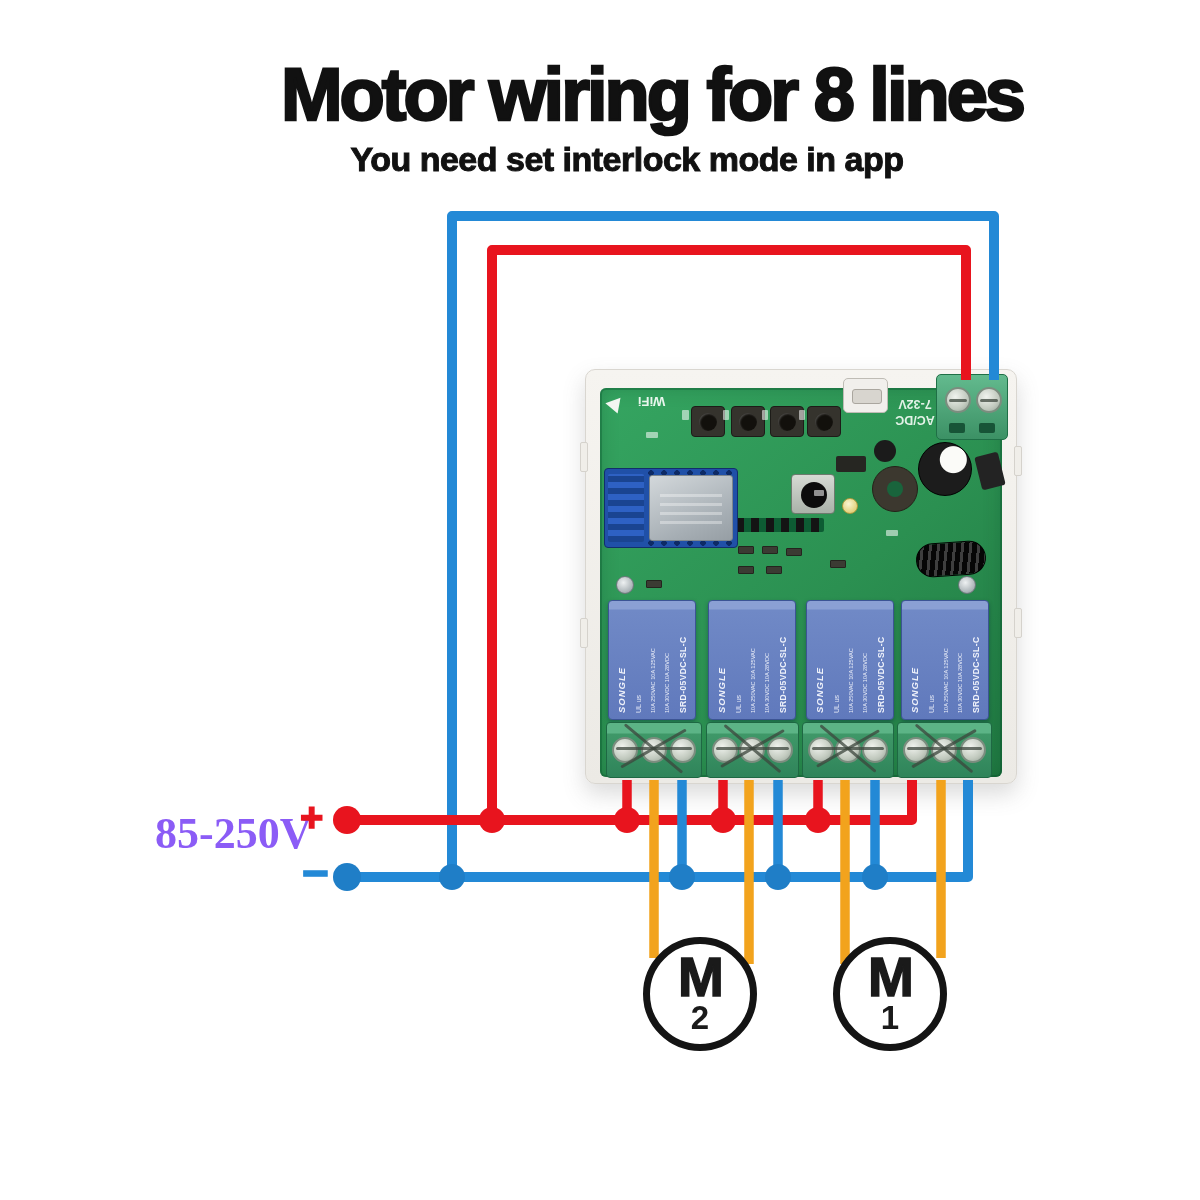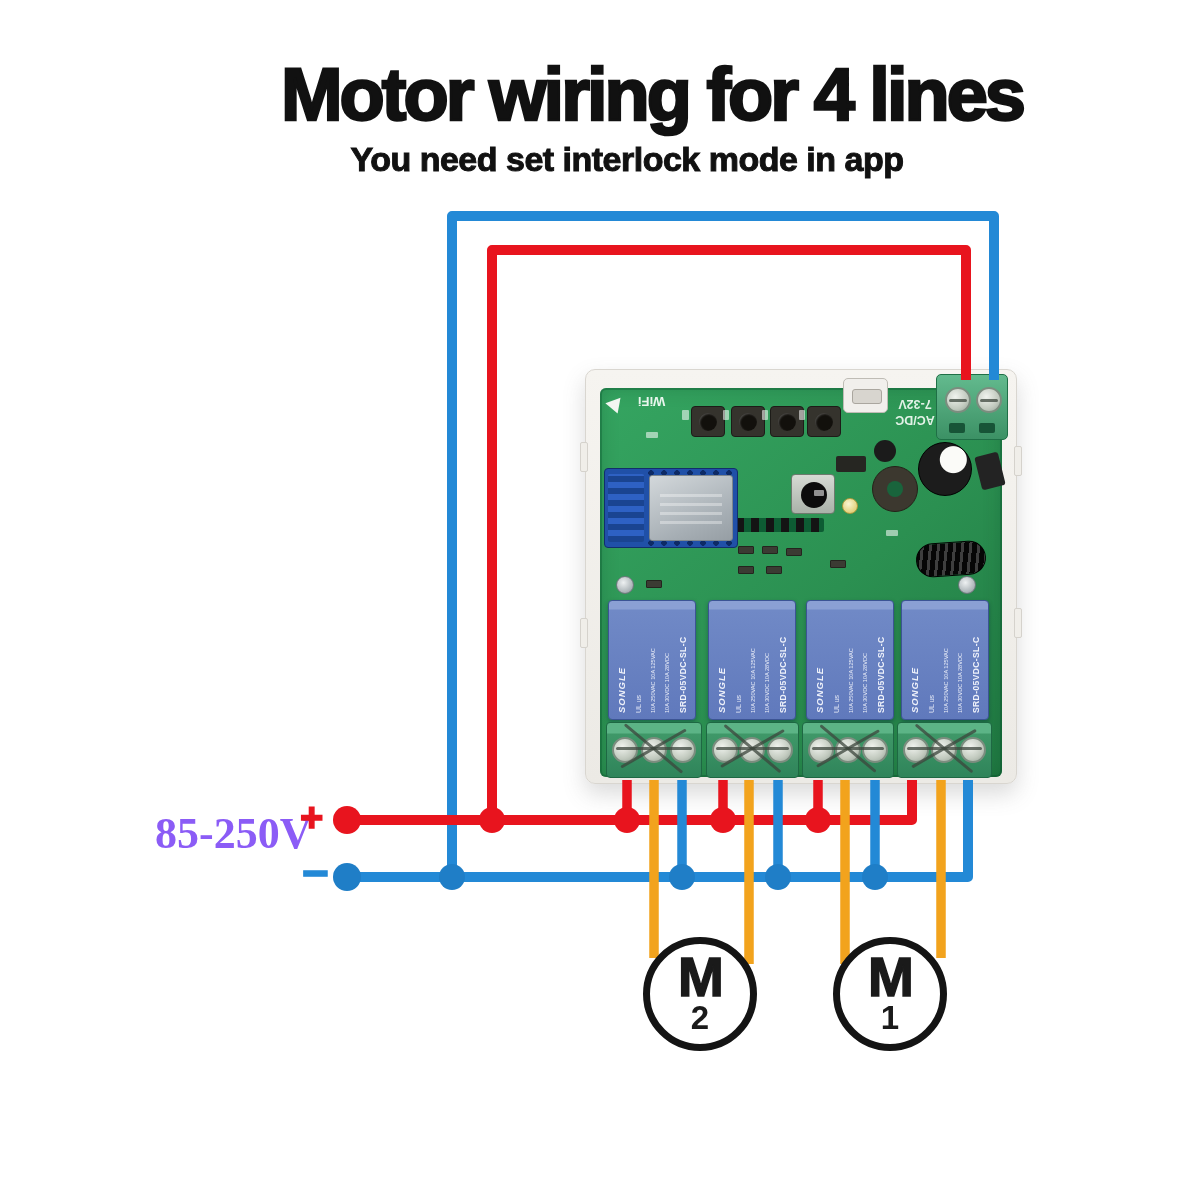--- a/index.html
+++ b/index.html
@@ -109,21 +109,21 @@
   
   .tblock{top:352px;height:56px;background:linear-gradient(180deg,#5cb486 0 10px,#3f9868 11px,#2f845a);
     border:1px solid #1e6843;border-radius:4px;display:flex;align-items:center;justify-content:space-around;padding:0 4px;}
   .tblock .screw{position:static;width:26px;height:26px;}
   .tblock .screw:nth-child(2)::after{transform:rotate(40deg);}
   .tblock .screw:nth-child(3)::after{transform:rotate(-30deg);}
 </style>
 </head>
 <body>
 
-<div class="title">Motor wiring for 4 lines</div>
+<div class="title">Motor wiring for 8 lines</div>
 <div class="subtitle">You need set interlock mode in  app</div>
 
 <div class="voltage">85-250V</div>
 <div class="plus">+</div>
 <div class="minus">−</div>
 
 <div class="board">
   <div class="clip" style="left:-6px;top:72px;"></div>
   <div class="clip" style="left:-6px;top:248px;"></div>
   <div class="clip" style="right:-6px;top:76px;"></div>

